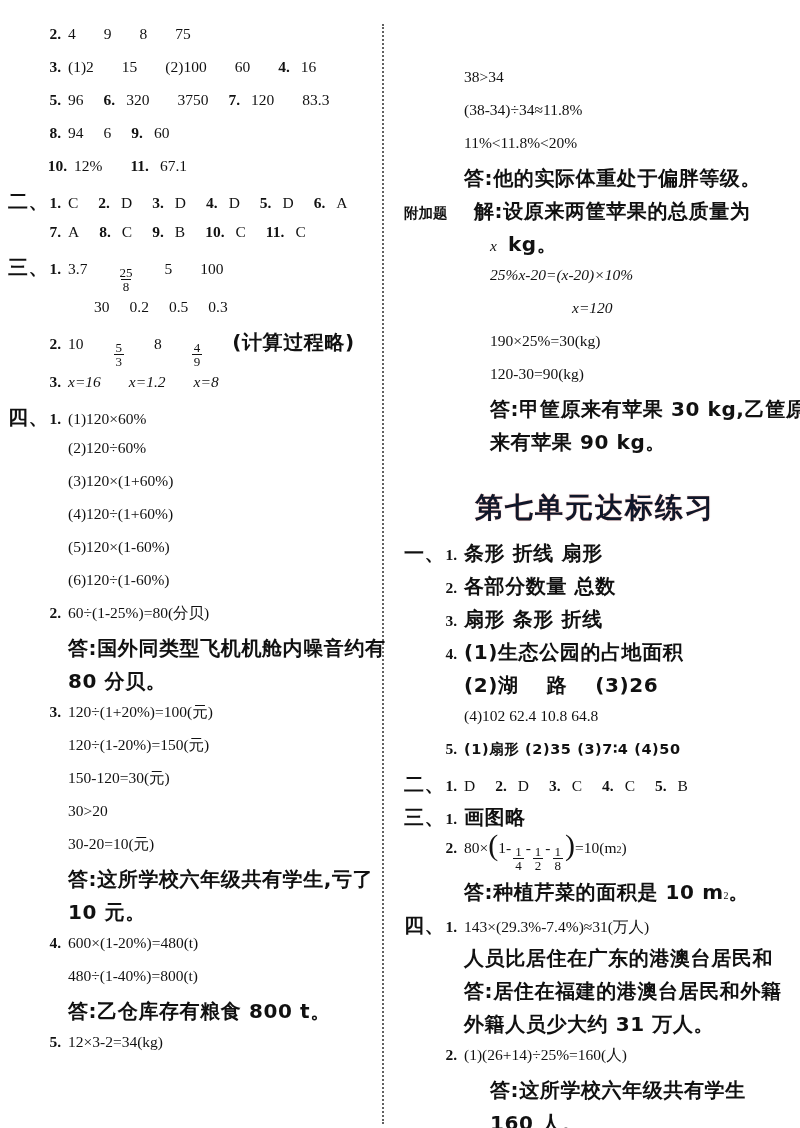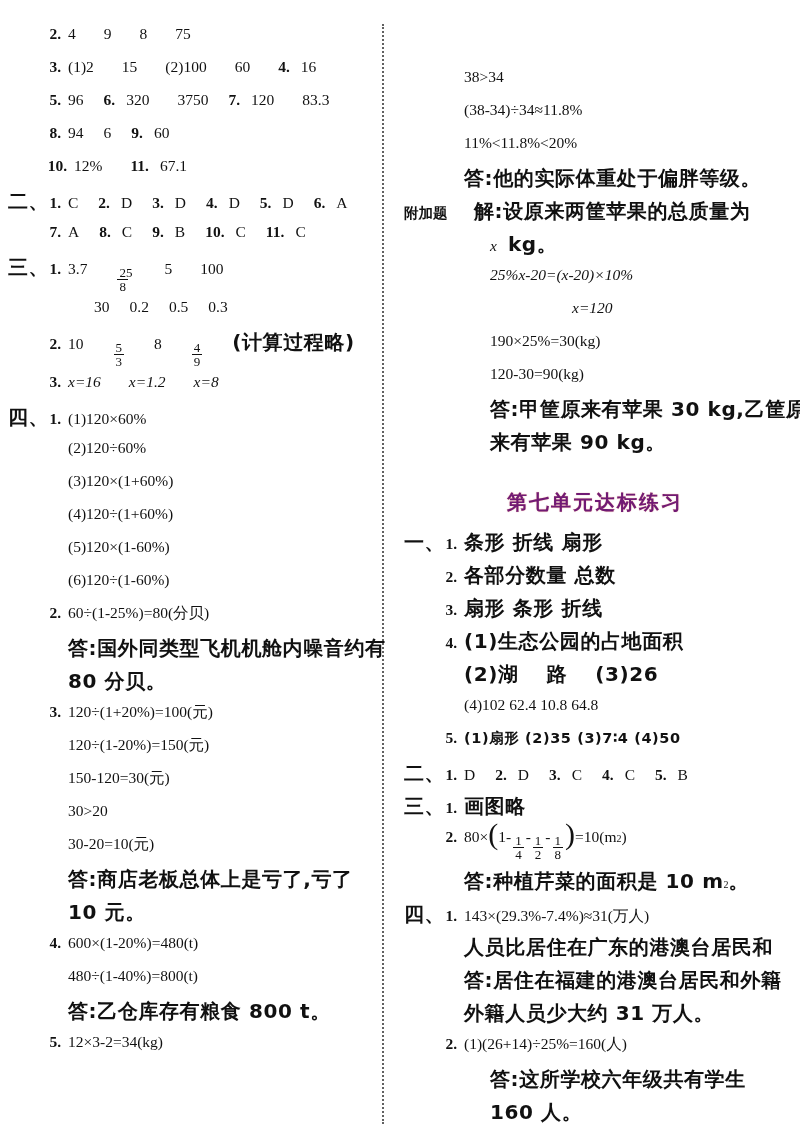--- a/index.html
+++ b/index.html
@@ -74,21 +74,21 @@
     font-size:20px;
     font-weight:600;
     letter-spacing:.6px;
   }
   .mono-ital{font-style:italic;font-family:"Liberation Serif",serif;}
 
   
   .frac{
     display:inline-flex;
     flex-direction:column;
-    align-items:flex-start;
+    align-items:center;
     vertical-align:middle;
     font-size:13px;
     line-height:1.02;
     position:relative;
     top:0px;
     margin:0 2px;
     transform:translateY(3px);
   }
   .frac .n{padding:0 2px;}
   .frac .d{padding:0 2px;border-top:1.4px solid #111;}
@@ -97,24 +97,24 @@
   .bigparen{
     font-size:30px;
     line-height:0;
     position:relative;
     top:2px;
     font-family:"Liberation Serif",serif;
   }
 
   
   .redhead{
-    color:#701a75;
+    color:#0f172a;
     font-family:"DejaVu Sans","Liberation Sans",sans-serif;
     font-weight:bold;
-    font-size:20px;
+    font-size:28px;
     letter-spacing:2px;
     text-align:center;
     margin:24px 0 16px 0;
     text-shadow:0 0 1px rgba(204,34,0,.5);
   }
   .sup{font-size:10px;vertical-align:super;}
 </style>
 </head>
 <body>
 
@@ -387,21 +387,21 @@
       <span class="body">30&gt;20</span>
     </div>
     <div class="line">
       <span class="sec blank">x</span>
         <span class="num blank">x</span>
       <span class="body">30-20=10(元)</span>
     </div>
     <div class="line">
       <span class="sec blank">x</span>
         <span class="num blank">x</span>
-      <span class="body cjk">答:商店老板总体上是亏了,亏了</span>
+      <span class="body cjk">答:这所学校六年级共有学生,亏了</span>
     </div>
     <div class="line">
       <span class="sec blank">x</span>
         <span class="num blank">x</span>
       <span class="body cjk">10 元。</span>
     </div>
 
     <div class="line">
       <span class="sec blank">x</span>
       <span class="num">4.</span>

